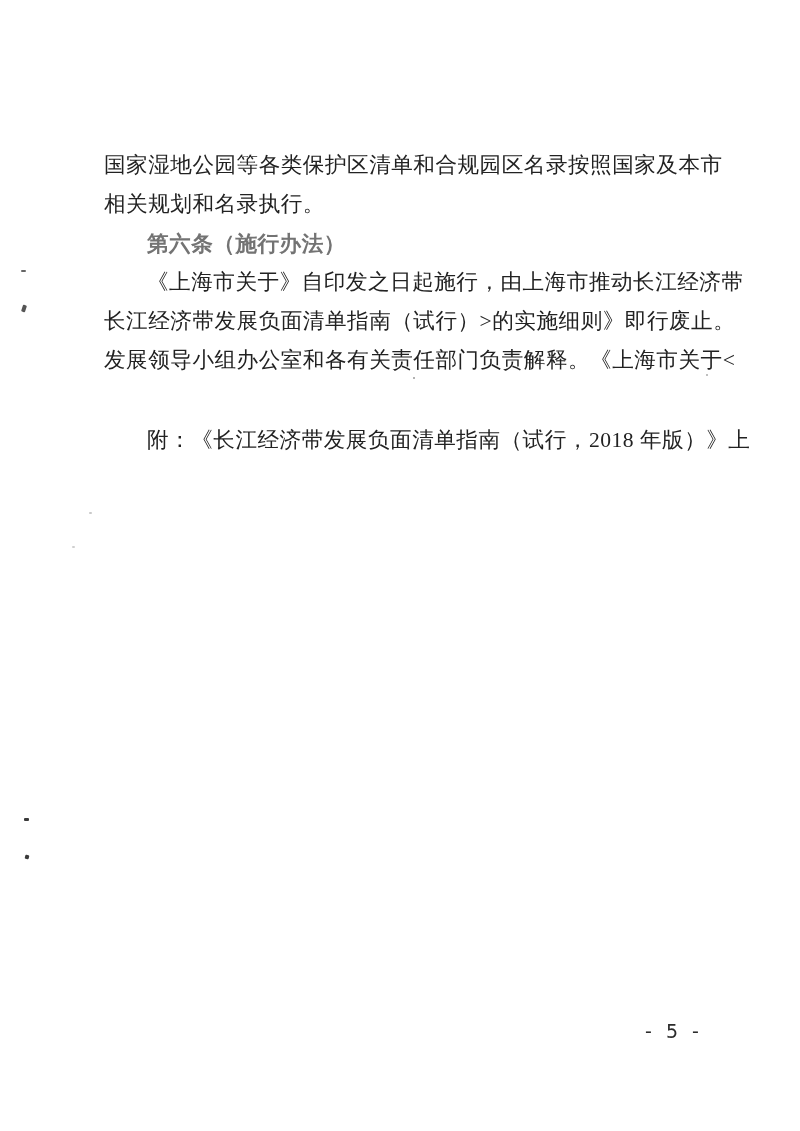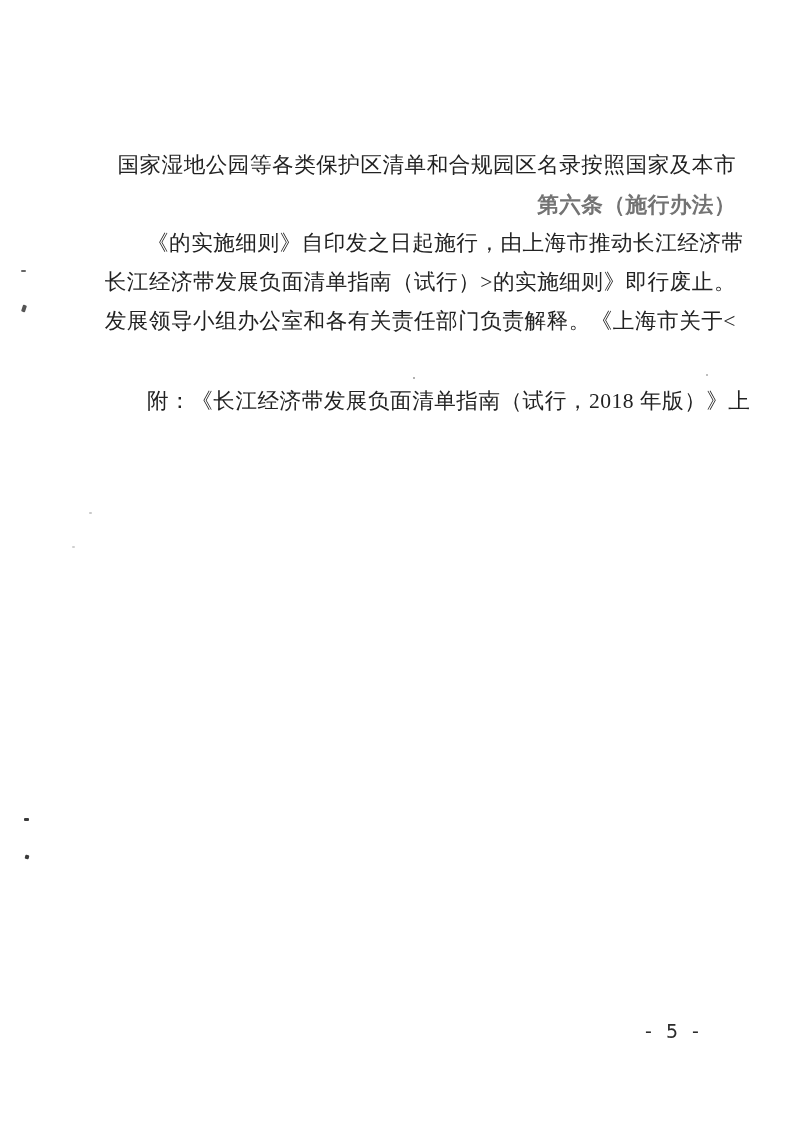--- a/index.html
+++ b/index.html
@@ -24,21 +24,20 @@
     width: 632px;
     font-size: 21.6px;
     line-height: 39px;
     color: #222222;
     letter-spacing: 0.5px;
   }
 
   .line {
     height: 39px;
     white-space: nowrap;
-    text-align: right;
   }
 
   .indent {
     padding-left: 43px;
   }
 
   .heading {
     font-family: "DejaVu Sans", "Liberation Sans", sans-serif;
     font-weight: 700;
     color: #737373;
@@ -75,24 +74,25 @@
 </style>
 </head>
 <body>
 
 <div class="sheet">
 
   <div class="body-text">
 
     <div class="line">国家湿地公园等各类保护区清单和合规园区名录按照国家及本市</div>
 
+    <div class="line">相关规划和名录执行。</div>
 
     <div class="line indent heading">第六条（施行办法）</div>
 
-    <div class="line indent">《的实施细则》自印发之日起施行，由上海市推动长江经济带</div>
+    <div class="line indent">《上海市关于》自印发之日起施行，由上海市推动长江经济带</div>
 
     <div class="line">长江经济带发展负面清单指南（试行）&gt;的实施细则》即行废止。</div>
 
     <div class="line">发展领导小组办公室和各有关责任部门负责解释。《上海市关于&lt;</div>
 
     <div class="spacer"></div>
 
     <div class="line indent">附：《长江经济带发展负面清单指南（试行，2018 年版）》上</div>
 
 

